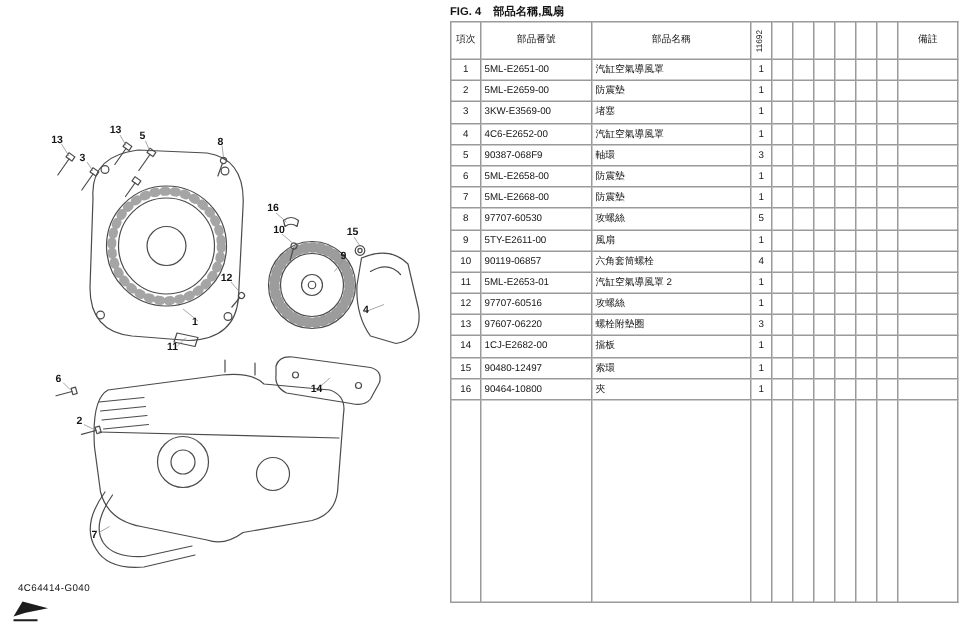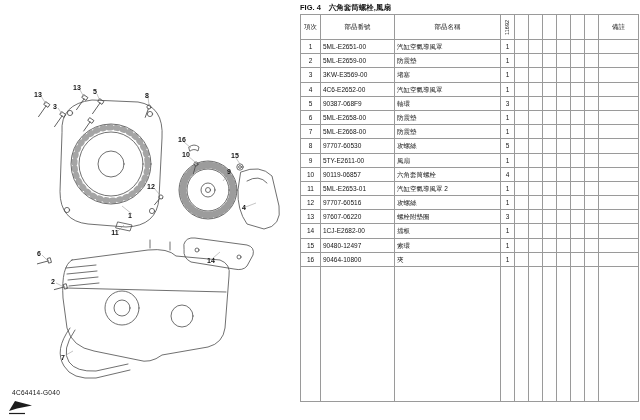--- a/index.html
+++ b/index.html
@@ -152,21 +152,21 @@
   <span class="co" style="left:130px;top:215px">1</span>
   <span class="co" style="left:115px;top:232px">11</span>
   <span class="co" style="left:244px;top:207px">4</span>
   <span class="co" style="left:211px;top:260px">14</span>
   <span class="co" style="left:39px;top:253px">6</span>
   <span class="co" style="left:53px;top:281px">2</span>
   <span class="co" style="left:63px;top:357px">7</span>
 
   <div class="figtitle">
     <span>FIG.  4</span>
-    <span>六角套筒螺栓,風扇</span>
+    <span>部品名稱,風扇</span>
   </div>
 
   <table class="parts">
     <colgroup>
       <col style="width:20px">
         <col style="width:74px">
         <col style="width:106px">
       <col style="width:14px">
         <col style="width:14px">
         <col style="width:14px">

